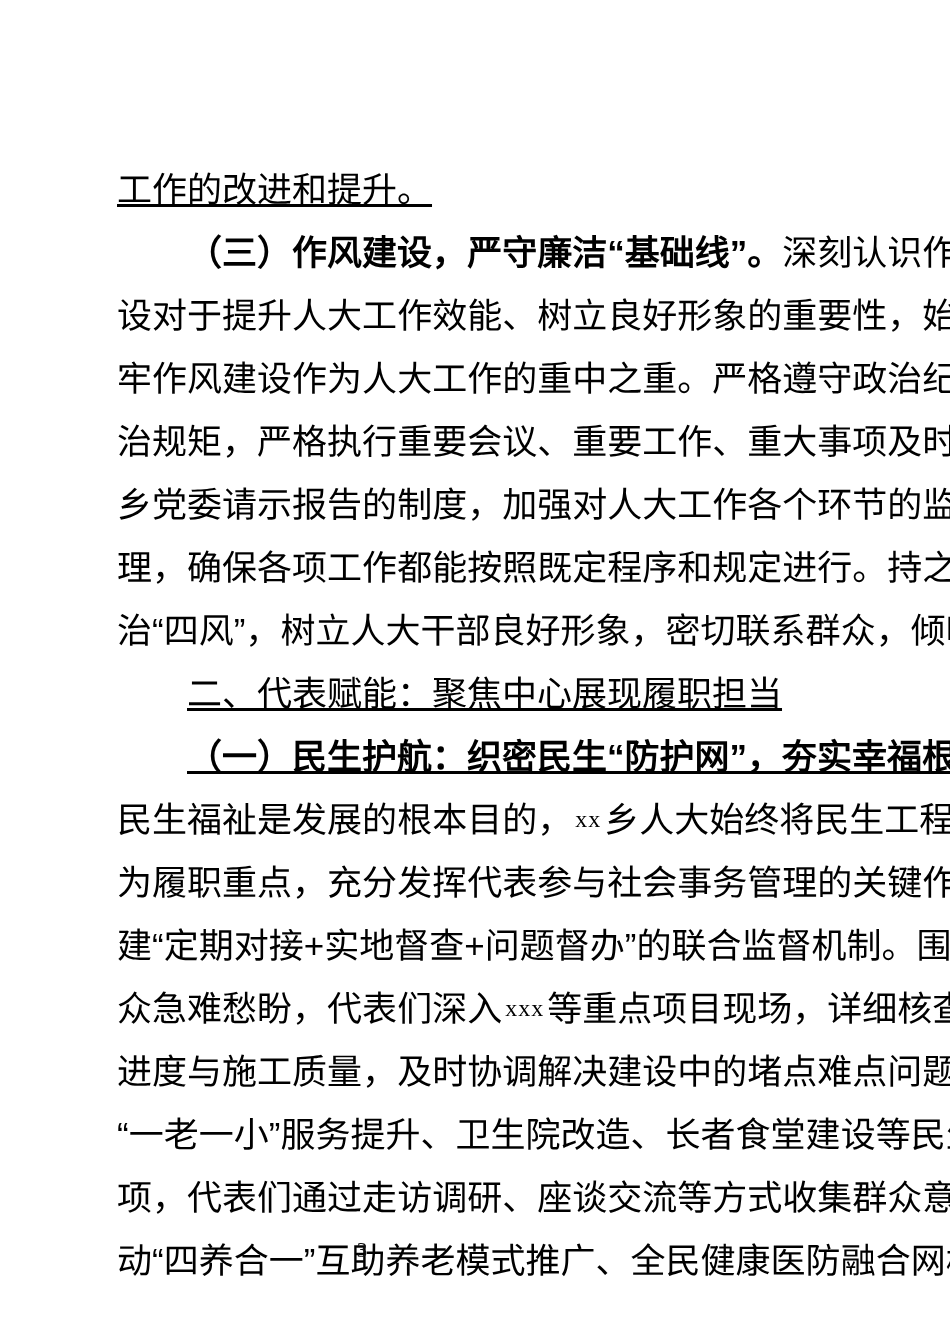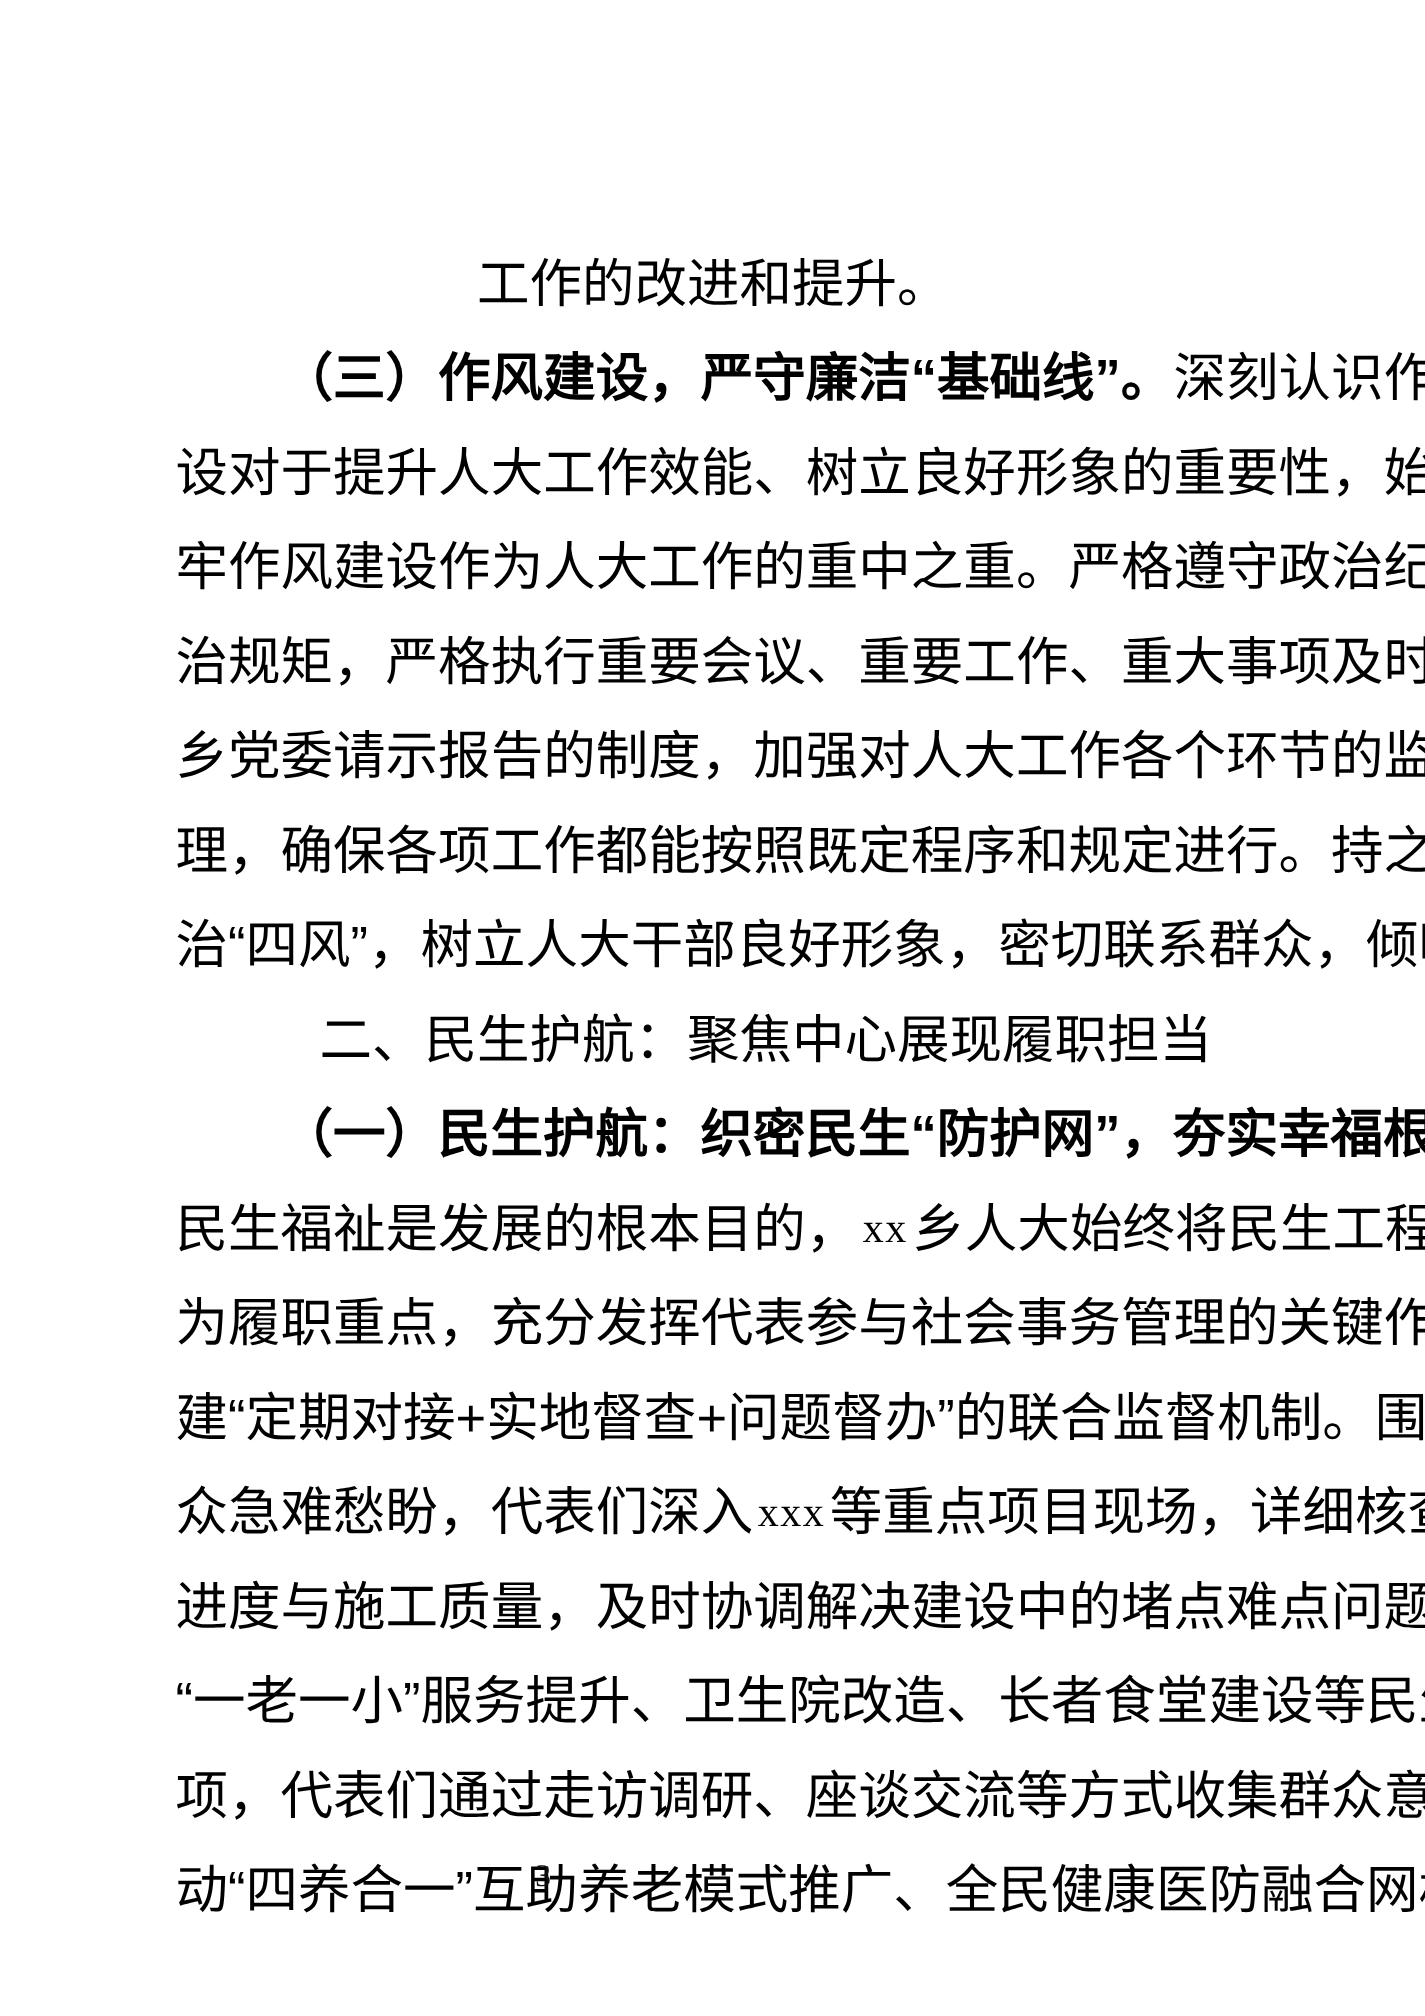--- a/index.html
+++ b/index.html
@@ -41,36 +41,37 @@
     display: flex;
     justify-content: space-between;
     white-space: normal;
   }
   .line.justify > span {
     display: inline-block;
   }
 
   
   .line.last {
-    text-align: center;
+    text-align: left;
+    text-decoration: underline;
   }
 
   
   .indent {
     padding-left: 70px;
   }
 
   .bold {
     font-weight: bold;
   }
 
   
   .latin {
     font-family: "Liberation Serif", "DejaVu Serif", serif;
-    font-size: 28px;
+    font-size: 24px;
     letter-spacing: 1px;
     padding: 0 3px;
     vertical-align: 2px;
   }
 
   .page-number {
     position: absolute;
     left: 0;
     top: 1238px;
     width: 724px;
@@ -268,21 +269,21 @@
           <span>联</span>
           <span>系</span>
           <span>群</span>
           <span>众</span>
           <span>，</span>
           <span>倾</span>
           <span>听</span>
         </div>
       </div>
       <div class="block">
-        <div class="line last indent">二、民生护航：聚焦中心展现履职担当</div>
+        <div class="line last indent">二、代表赋能：聚焦中心展现履职担当</div>
       </div>
       <div class="block">
         <div class="line last indent bold">（一）民生护航：织密民生“防护网”，夯实幸福根基。</div>
         <div class="line justify">
           <span>民</span>
           <span>生</span>
           <span>福</span>
           <span>祉</span>
           <span>是</span>
           <span>发</span>

